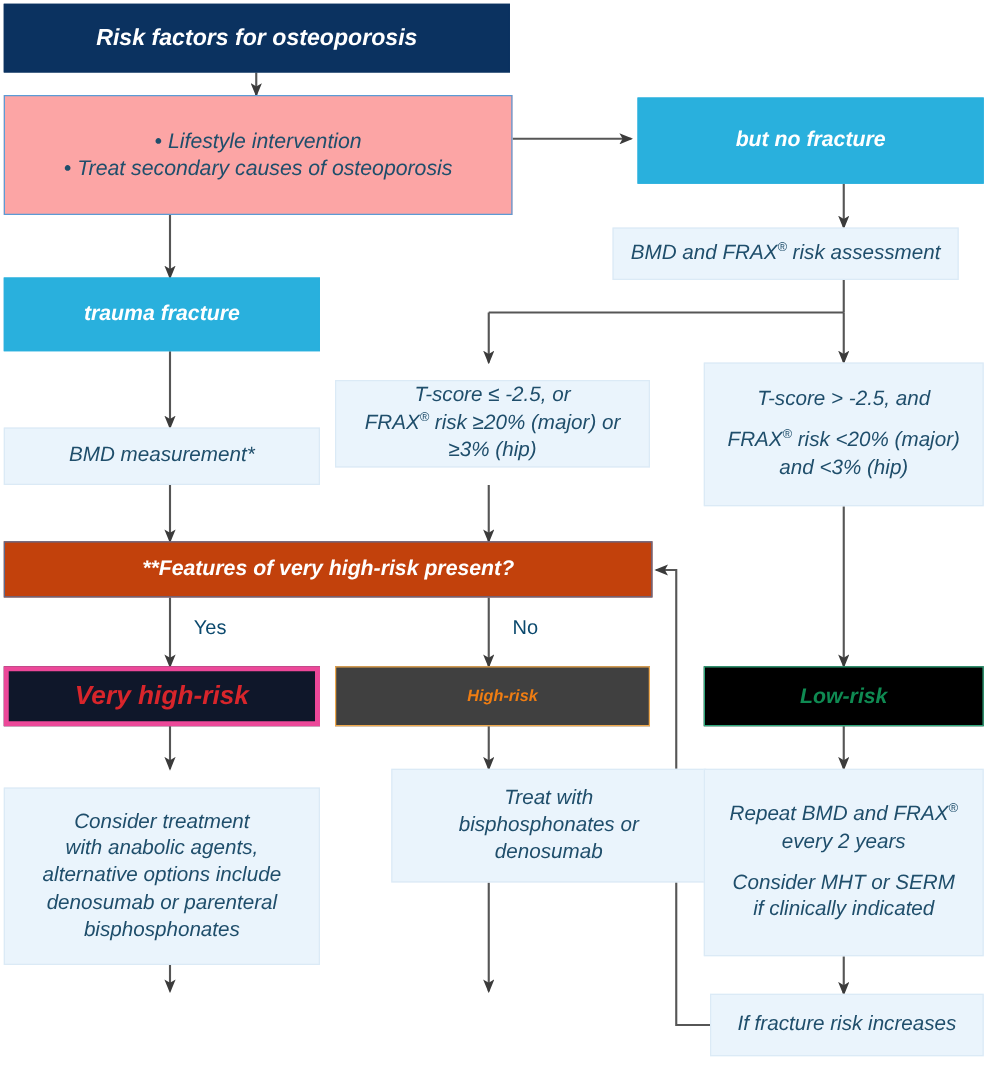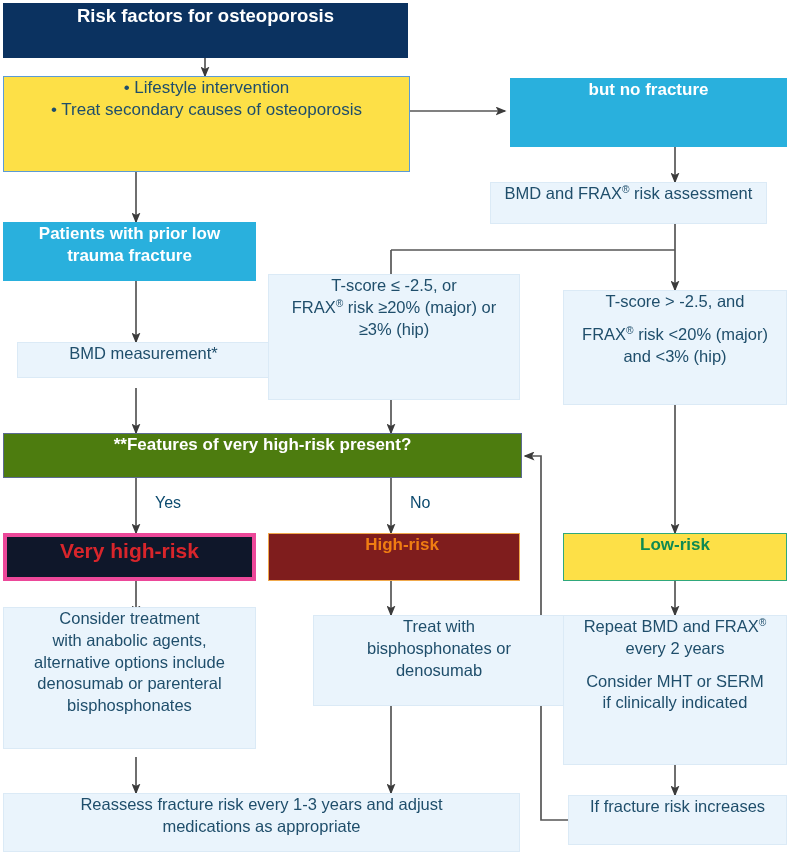--- a/index.html
+++ b/index.html
@@ -5,55 +5,55 @@
   html,body{margin:0;padding:0;background:#ffffff;}
   body{
     width:790px;height:855px;position:relative;overflow:hidden;
     font-family:"Liberation Sans","DejaVu Sans",sans-serif;
     color:#1f4e6b;
   }
   #flow{position:absolute;inset:0;width:790px;height:855px;}
   svg.edges{position:absolute;left:0;top:0;width:790px;height:855px;pointer-events:none;}
   .node{
     position:absolute;box-sizing:border-box;
-    display:flex;align-items:flex-start;justify-content:center;
-    text-align:center;line-height:1.32;
+    display:flex;align-items:center;justify-content:center;
+    text-align:center;line-height:1.32;font-style:italic;
   }
   .node .inner{width:100%;padding:0 8px;box-sizing:border-box;}
   .ln{display:block;}
 
   
   .n-header{
     background:#0b3260;color:#ffffff;font-weight:bold;font-size:18.5px;
     border:1px solid #0b3260;
   }
   .n-lightblue{
-    background:#fde047;border:1px solid #5b9bd5;color:#1f4e6b;font-size:17px;
+    background:#fca5a5;border:1px solid #5b9bd5;color:#1f4e6b;font-size:17px;
   }
   .n-teal{
     background:#29b0dd;border:1px solid #29b0dd;color:#ffffff;
     font-weight:bold;font-size:17px;
   }
   .n-pale{
     background:#eaf4fc;border:1px solid #dbeaf6;color:#1f4e6b;font-size:16.5px;
   }
   .n-slate{
-    background:#4d7c0f;border:1px solid #5c6b91;color:#ffffff;
+    background:#c2410c;border:1px solid #5c6b91;color:#ffffff;
     font-weight:bold;font-size:17px;
   }
   .n-veryhigh{
     background:#0f172a;border:4px solid #ec4899;color:#d8252b;
     font-weight:bold;font-size:21px;
   }
   .n-high{
-    background:#7f1d1d;border:1px solid #f0a94c;color:#f07d12;
-    font-weight:bold;font-size:17px;padding-left:16px;
+    background:#404040;border:1px solid #f0a94c;color:#f07d12;
+    font-weight:bold;font-size:13px;padding-left:16px;
   }
   .n-low{
-    background:#fde047;border:1px solid #2fa87c;color:#0f8a52;
+    background:#000000;border:1px solid #2fa87c;color:#0f8a52;
     font-weight:bold;font-size:17px;
   }
   .bullets{text-align:center;}
   .edge-label{
     position:absolute;font-size:16px;color:#0c4a6e;
     font-family:"Liberation Sans","DejaVu Sans",sans-serif;
     white-space:nowrap;
   }
   sup{font-size:0.62em;vertical-align:super;line-height:0;}
   .gap{display:block;height:11px;}
@@ -134,30 +134,29 @@
   </div>
 
   <div class="node n-pale" style="left:490px;top:182px;width:277px;height:42px;">
     <div class="inner">
       <span>BMD and FRAX<sup>®</sup> risk assessment</span>
     </div>
   </div>
 
   <div class="node n-teal" style="left:3px;top:222px;width:253px;height:59px;">
     <div class="inner">
-      <span class="ln">Patients with prior low</span>
       <span class="ln">trauma fracture</span>
     </div>
   </div>
 
-  <div class="node n-pale" style="left:17px;top:342px;width:253px;height:36px;">
+  <div class="node n-pale" style="left:3px;top:342px;width:253px;height:46px;">
     <div class="inner">BMD measurement*</div>
   </div>
 
-  <div class="node n-pale" style="left:268px;top:274px;width:252px;height:126px;">
+  <div class="node n-pale" style="left:268px;top:304px;width:252px;height:70px;">
     <div class="inner">
       <span class="ln">T-score ≤ -2.5, or</span>
       <span class="ln">FRAX<sup>®</sup> risk ≥20% (major) or</span>
       <span class="ln">≥3% (hip)</span>
     </div>
   </div>
 
   <div class="node n-pale" style="left:563px;top:290px;width:224px;height:115px;">
     <div class="inner">
       <span class="ln">T-score &gt; -2.5, and</span>
@@ -179,21 +178,21 @@
   </div>
 
   <div class="node n-high" style="left:268px;top:533px;width:252px;height:48px;">
     <div class="inner">High-risk</div>
   </div>
 
   <div class="node n-low" style="left:563px;top:533px;width:224px;height:48px;">
     <div class="inner">Low-risk</div>
   </div>
 
-  <div class="node n-pale" style="left:3px;top:607px;width:253px;height:142px;">
+  <div class="node n-pale" style="left:3px;top:630px;width:253px;height:142px;">
     <div class="inner">
       <span class="ln">Consider treatment</span>
       <span class="ln">with anabolic agents,</span>
       <span class="ln">alternative options include</span>
       <span class="ln">denosumab or parenteral</span>
       <span class="ln">bisphosphonates</span>
     </div>
   </div>
 
   <div class="node n-pale" style="left:268px;top:615px;width:252px;height:91px;margin-left:45px;">
@@ -211,20 +210,14 @@
       <span class="gap"></span>
       <span class="ln">Consider MHT or SERM</span>
       <span class="ln">if clinically indicated</span>
     </div>
   </div>
 
   <div class="node n-pale" style="left:568px;top:795px;width:219px;height:50px;">
     <div class="inner">If fracture risk increases</div>
   </div>
 
-  <div class="node n-pale" style="left:3px;top:793px;width:517px;height:59px;">
-    <div class="inner">
-      <span class="ln">Reassess fracture risk every 1-3 years and adjust</span>
-      <span class="ln">medications as appropriate</span>
-    </div>
-  </div>
 
 </div>
 
 </body></html>

